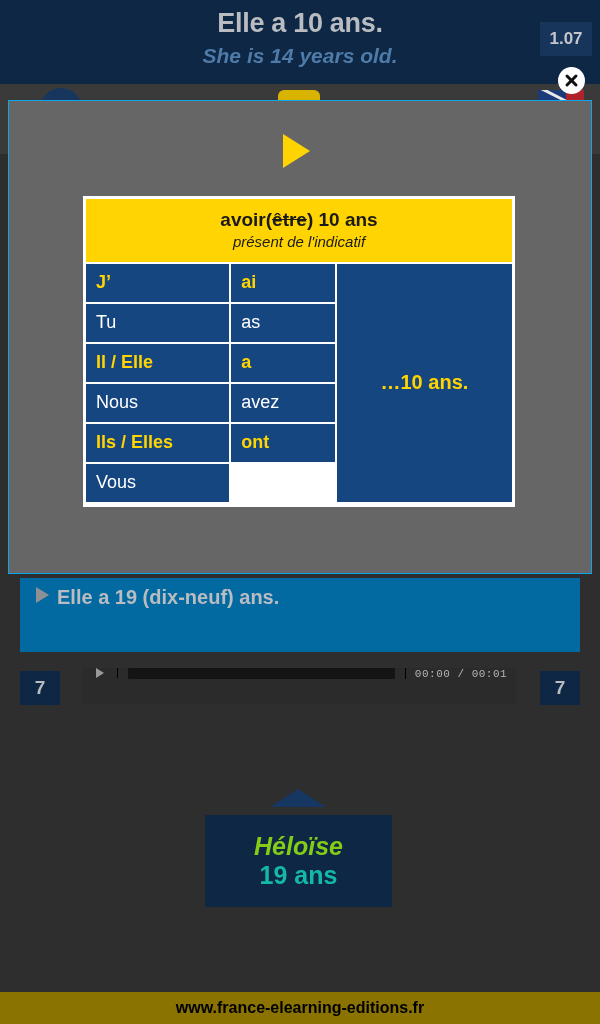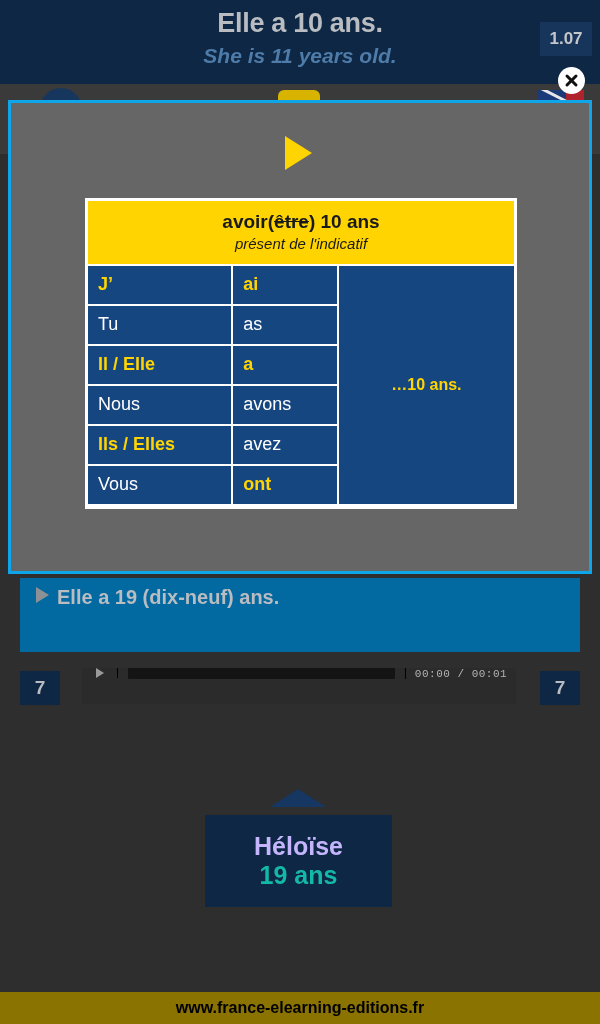--- a/index.html
+++ b/index.html
@@ -114,21 +114,21 @@
   }
   .close-btn svg { display: block; }
 
   
   .modal {
     position: absolute;
     top: 100px; left: 8px;
     width: 584px;
     height: 474px;
     background: #666666;
-    border: 3px solid #0ea5e9;
+    border: 1px solid #0ea5e9;
     z-index: 30;
   }
   .modal-play {
     position: absolute;
     top: 33px; left: 0;
     width: 574px;
     text-align: center;
   }
   .play-tri {
     display: inline-block;
@@ -201,21 +201,21 @@
   .cell.hl {
     color: #ffd400;
     font-weight: bold;
   }
   .cell-tail {
     background: #164680;
     flex: 1;
     display: flex;
     align-items: center;
     justify-content: center;
-    font-size: 16px;
+    font-size: 20px;
     font-weight: bold;
     color: #ffd400;
     margin-bottom: 2px;
   }
 
   
   .sentence-bar {
     position: absolute;
     top: 578px; left: 20px;
     width: 560px; height: 74px;
@@ -324,22 +324,23 @@
     width: 187px; height: 92px;
     background: #0d2744;
     display: flex;
     flex-direction: column;
     align-items: center;
     justify-content: center;
   }
   .person-name {
     font-size: 25px;
     font-weight: bold;
-    color: #c4b5fd;
+    color: #84cc16;
     line-height: 1.15;
+    font-style: italic;
   }
   .person-age {
     font-size: 25px;
     font-weight: bold;
     color: #14b8a6;
     line-height: 1.15;
   }
 
   .speaker-btn {
     position: absolute;
@@ -375,21 +376,21 @@
     font-size: 16px;
     font-weight: bold;
     color: #000000;
   }
 </style>
 </head>
 <body>
 
 <div class="header">
   <div class="header-title">Elle a 10 ans.</div>
-  <div class="header-subtitle">She is 11 years old.</div>
+  <div class="header-subtitle">She is 14 years old.</div>
   <div class="lesson-badge">1.07</div>
 </div>
 
 <div class="behind-strip">
   <div class="behind-circle"></div>
   <div class="behind-yellow"></div>
   <div class="flag"></div>
 </div>
 
 <div class="close-btn">
@@ -421,21 +422,20 @@
         <div class="cell hl">Il / Elle</div>
         <div class="cell">Nous</div>
         <div class="cell hl">Ils / Elles</div>
         <div class="cell">Vous</div>
       </div>
 
       <div class="conj-col col-verb">
         <div class="cell hl">ai</div>
         <div class="cell">as</div>
         <div class="cell hl">a</div>
-        <div class="cell">avons</div>
         <div class="cell">avez</div>
         <div class="cell hl">ont</div>
       </div>
 
       <div class="conj-col col-tail">
         <div class="cell-tail">…10 ans.</div>
       </div>
     </div>
 
   </div>

